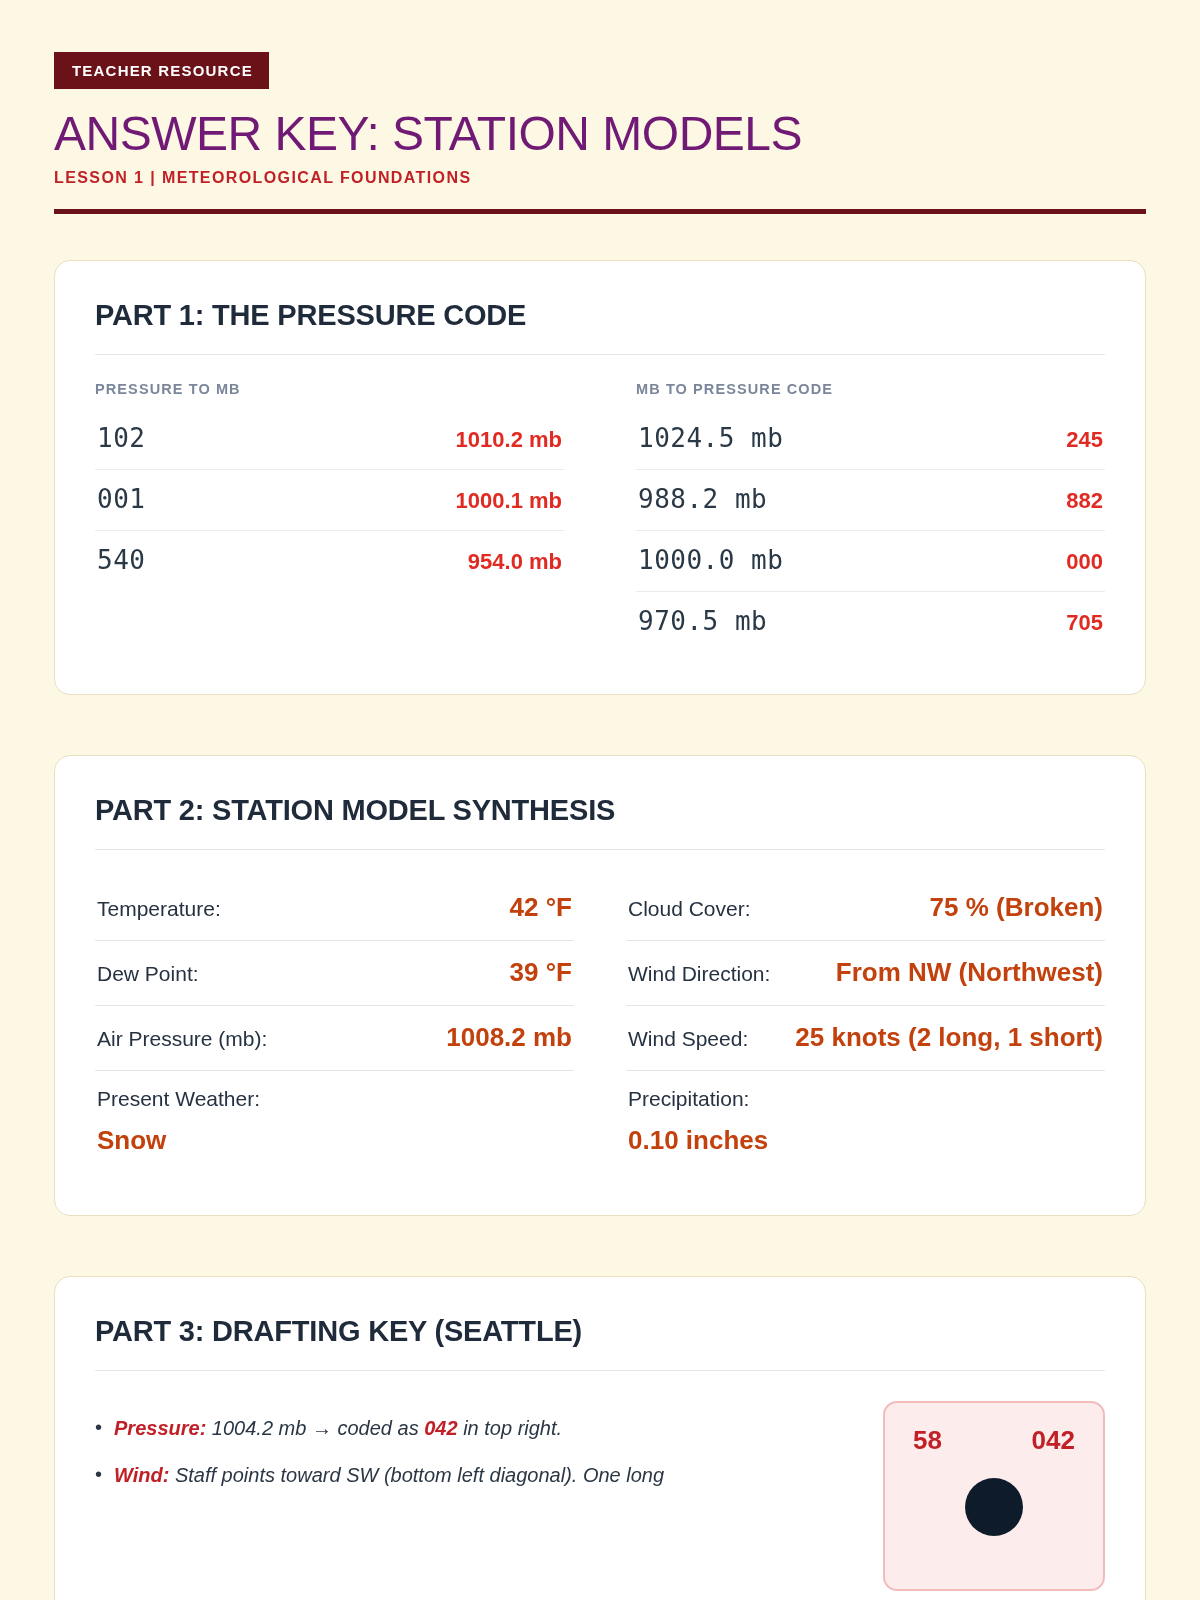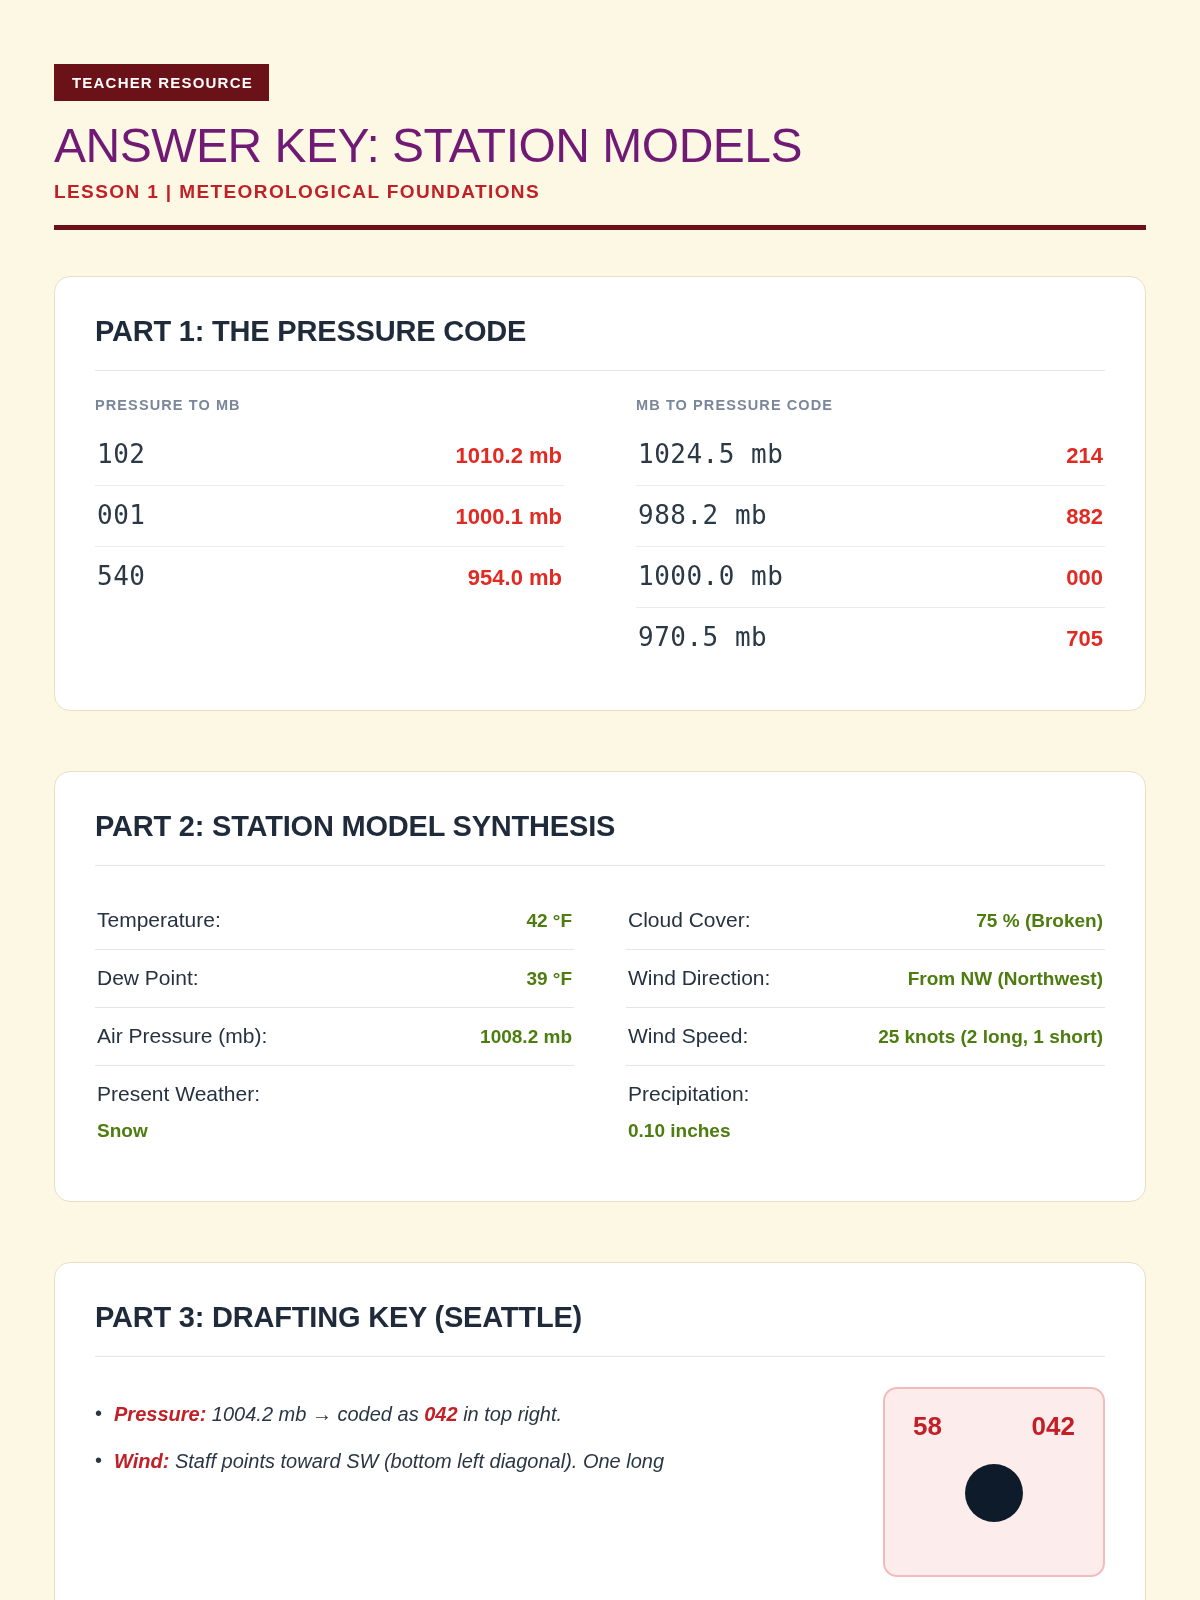--- a/index.html
+++ b/index.html
@@ -23,32 +23,31 @@
   
   .badge {
     display: inline-block;
     background: #6b1118;
     color: #ffffff;
     font-size: 15px;
     font-weight: bold;
     letter-spacing: 1.2px;
     padding: 10px 16px 10px 18px;
     margin-bottom: 14px;
-    margin-top: 12px;
   }
   .doc-title {
     font-size: 48px;
     line-height: 1.05;
     font-weight: normal;
     letter-spacing: -0.5px;
     color: #701a75;
     margin: 6px 0 10px 0;
   }
   .doc-subtitle {
-    font-size: 19px;
+    font-size: 16px;
     font-weight: bold;
     letter-spacing: 1.4px;
     color: #c02026;
     margin-bottom: 22px;
   }
   .header-rule {
     height: 5px;
     background: #6b1118;
     width: 100%;
     margin-bottom: 46px;
@@ -125,23 +124,23 @@
     gap: 14px;
     padding: 16px 2px 17px 2px;
     border-bottom: 1px solid #e2e6ec;
   }
   .fact-row:last-child { border-bottom: none; flex-direction: column; }
   .fact-label {
     font-size: 21px;
     color: #263241;
   }
   .fact-value {
-    font-size: 19px;
-    font-weight: bold;
-    color: #4d7c0f;
+    font-size: 26px;
+    font-weight: bold;
+    color: #c2410c;
     text-align: right;
     white-space: nowrap;
   }
 
   
   .part3-body {
     display: flex;
     gap: 30px;
     align-items: flex-start;
   }
@@ -235,21 +234,21 @@
           <span class="mono">540</span>
           <span class="answer">954.0 mb</span>
         </div>
       </div>
 
       <div class="col">
         <div class="col-head">MB TO PRESSURE CODE</div>
 
         <div class="code-row">
           <span class="mono">1024.5 mb</span>
-          <span class="answer">214</span>
+          <span class="answer">245</span>
         </div>
         <div class="code-row">
           <span class="mono">988.2 mb</span>
           <span class="answer">882</span>
         </div>
         <div class="code-row">
           <span class="mono">1000.0 mb</span>
           <span class="answer">000</span>
         </div>
         <div class="code-row">

